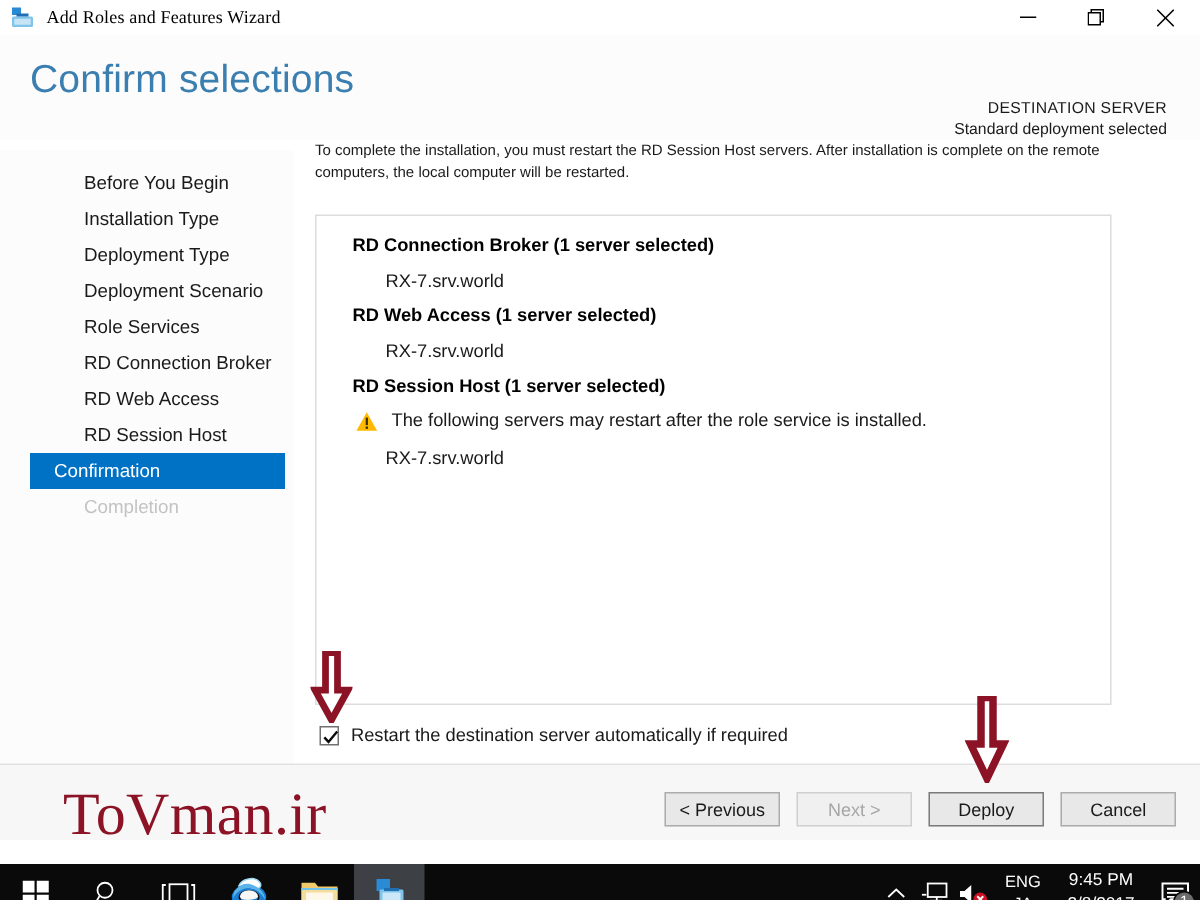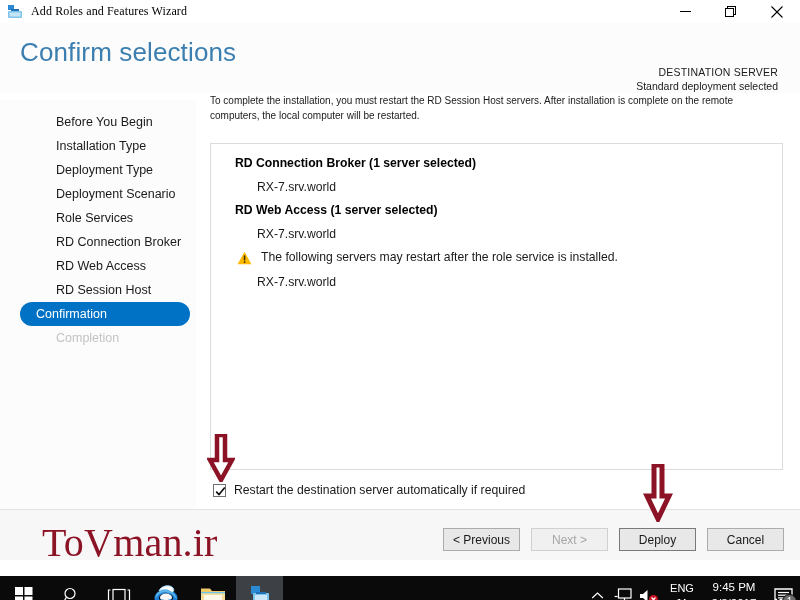--- a/index.html
+++ b/index.html
@@ -63,34 +63,34 @@
   .sidebar-divider {
     position: absolute; left: 195px; top: 100px; width: 1px; height: 393px;
     background: #d8d8d8;
   }
   .nav-item {
     height: 24px; line-height: 24px; padding-left: 36px;
     font-size: 12.5px; color: #1a1a1a; white-space: nowrap;
     margin: 0 6px 0 20px;
   }
   .nav-item.step-1 { margin-top: 10px; }
-  .nav-item.active { background: #0072c6; color: #ffffff; padding-left: 16px; margin-left: 20px; margin-right: 6px; border-radius: 12px; }
+  .nav-item.active { background: #0072c6; color: #ffffff; padding-left: 16px; margin-left: 20px; margin-right: 6px; }
   .nav-item.disabled { color: #c3c3c3; }
 
   
   .main {
     position: absolute; left: 210px; top: 94px; width: 575px;
   }
   .intro {
     font-size: 10px; color: #1a1a1a; line-height: 1.45;
     width: 572px;
   }
   .selection-box {
     position: absolute; left: 210px; top: 143px;
-    width: 573px; height: 327px;
+    width: 531px; height: 327px;
     border: 1px solid #dcdcdc; background: #ffffff;
   }
   .grp-head {
     font-size: 12.2px; font-weight: bold; color: #000;
     margin-left: 24px; margin-top: 9px;
   }
   .grp-head.first { margin-top: 12px; }
   .srv-name {
     font-size: 12.2px; color: #1a1a1a; margin-left: 46px; margin-top: 10px;
   }
@@ -252,20 +252,21 @@
     </div>
 
     <div class="selection-box">
 
       <div class="grp-head first">RD Connection Broker  (1 server selected)</div>
       <div class="srv-name">RX-7.srv.world</div>
 
       <div class="grp-head">RD Web Access  (1 server selected)</div>
       <div class="srv-name">RX-7.srv.world</div>
 
+      <div class="grp-head">RD Session Host  (1 server selected)</div>
       <div class="warn-row">
         <div class="warn-icon">
           <svg width="15" height="14" viewBox="0 0 15 14">
             <polygon points="7.5,0.8 14.4,13.2 0.6,13.2" fill="#ffb900"></polygon>
             <rect x="6.8" y="4.4" width="1.5" height="5" fill="#3a3000"></rect>
             <rect x="6.8" y="10.3" width="1.5" height="1.6" fill="#3a3000"></rect>
           </svg>
         </div>
         <div class="warn-text">The following servers may restart after the role service is installed.</div>
       </div>

